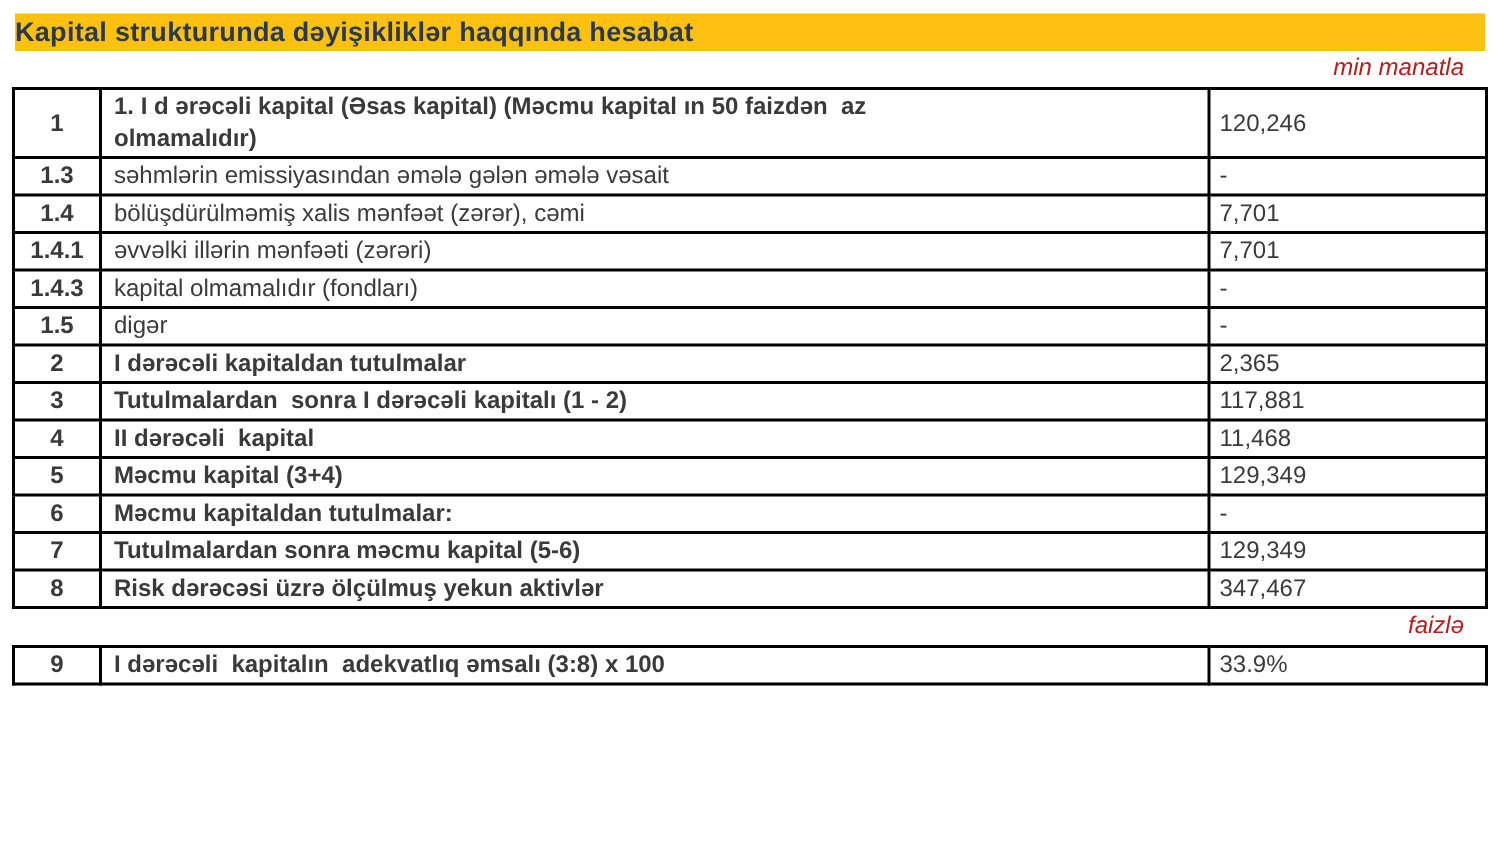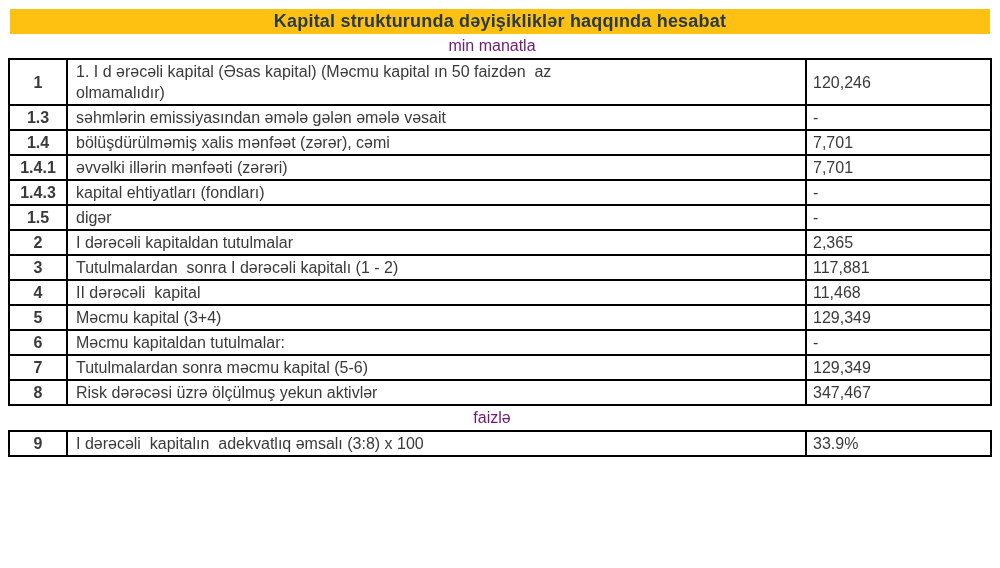--- a/index.html
+++ b/index.html
@@ -17,30 +17,31 @@
     background: #ffffff;
   }
   .title-bar {
     margin-left: 2px;
     width: 980px;
     height: 25px;
     background: #FEC011;
     color: #293A4D;
     font-size: 18px;
     font-weight: bold;
-    text-align: center;
+    text-align: left;
     line-height: 25px;
     letter-spacing: 0.2px;
     box-sizing: border-box;
   }
   .unit-label {
     width: 982px;
-    text-align: center;
+    text-align: right;
+    font-style: italic;
     font-size: 16px;
-    color: #701a75;
+    color: #b91c1c;
     padding: 3px 14px 3px 0;
     box-sizing: border-box;
   }
   table.report-table {
     border-collapse: collapse;
     table-layout: fixed;
     width: 982px;
   }
   table.report-table col.c-num   { width: 58px; }
   table.report-table col.c-label { width: 739px; }
@@ -62,21 +63,21 @@
   td.label {
     padding: 1px 6px 1px 8px;
     white-space: pre-wrap;
   }
   td.value {
     text-align: left;
     padding: 1px 10px 1px 6px;
     color: #525252;
     font-weight: normal;
   }
-  tr.bold td.label { font-weight: normal; margin-left: 48px; }
+  tr.bold td.label { font-weight: bold; margin-left: 48px; }
 </style>
 </head>
 <body>
 
 <div class="page">
 
   <div class="title-bar" style="background: rgb(254, 192, 17); color: rgb(41, 58, 77);">
     <span>Kapital strukturunda dəyişikliklər haqqında hesabat</span>
   </div>
 
@@ -105,21 +106,21 @@
           <td class="label">bölüşdürülməmiş xalis mənfəət (zərər), cəmi</td>
           <td class="value">7,701</td>
         </tr>
         <tr>
           <td class="num">1.4.1</td>
           <td class="label">əvvəlki illərin mənfəəti (zərəri)</td>
           <td class="value">7,701</td>
         </tr>
         <tr>
           <td class="num">1.4.3</td>
-          <td class="label">kapital ehtiyatları (fondları)</td>
+          <td class="label">kapital olmamalıdır (fondları)</td>
           <td class="value">-</td>
         </tr>
         <tr>
           <td class="num">1.5</td>
           <td class="label">digər</td>
           <td class="value">-</td>
         </tr>
         <tr class="bold">
           <td class="num">2</td>
           <td class="label">I dərəcəli kapitaldan tutulmalar</td>

